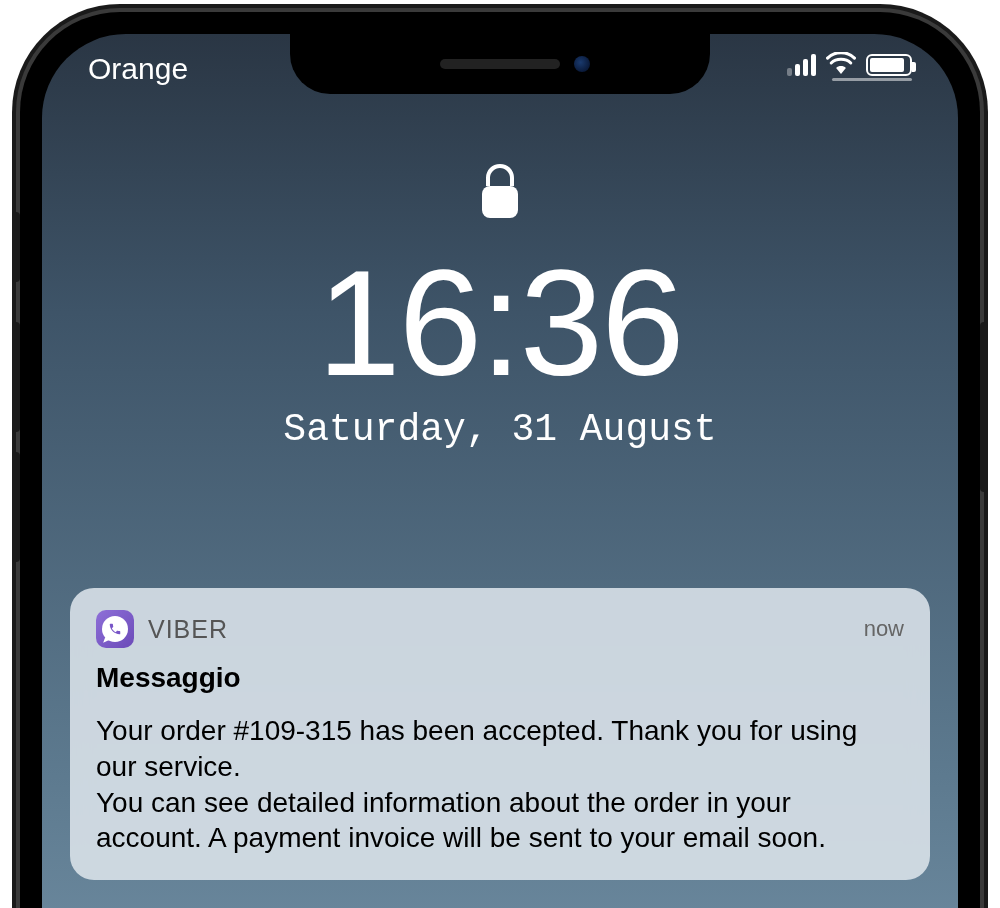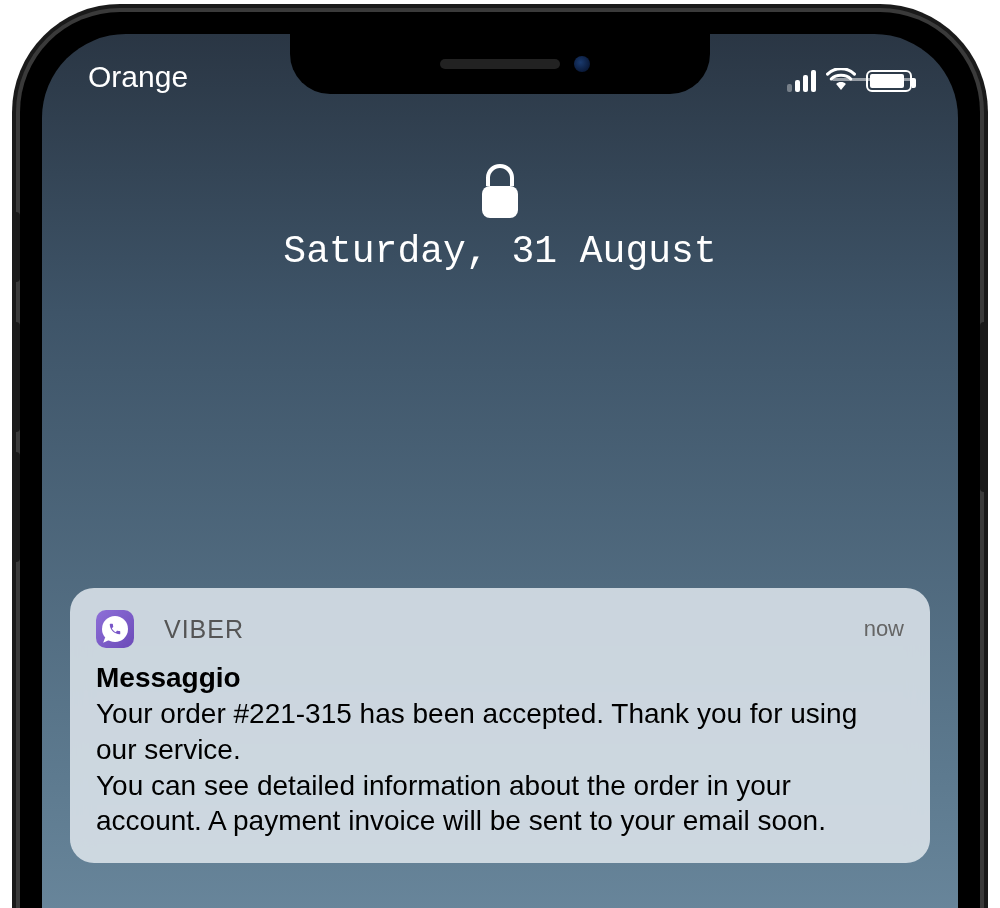--- a/index.html
+++ b/index.html
@@ -76,21 +76,21 @@
     .side-button.left-3 { left: -8px; top: 440px; width: 8px; height: 110px; }
     .side-button.right-1 { right: -8px; top: 310px; width: 8px; height: 170px; }
     .status-bar {
       position: absolute;
       top: 0;
       left: 0;
       right: 0;
       height: 60px;
       display: flex;
       justify-content: space-between;
-      align-items: flex-end;
+      align-items: flex-start;
       padding: 18px 46px 0;
       z-index: 5;
     }
     .status-left {
       color: #fff;
       font-size: 30px;
       font-weight: 500;
     }
     .status-right {
       display: flex;
@@ -187,21 +187,21 @@
     }
     .notif-header {
       display: flex;
       align-items: center;
       justify-content: space-between;
       margin-bottom: 14px;
     }
     .notif-app {
       display: flex;
       align-items: center;
-      gap: 30px;
+      gap: 14px;
     }
     .app-icon {
       width: 38px;
       height: 38px;
       background: linear-gradient(135deg, #8e6fd8 0%, #6b4ab8 100%);
       border-radius: 10px;
       display: flex;
       align-items: center;
       justify-content: center;
       position: relative;
@@ -239,21 +239,21 @@
       font-weight: 400;
     }
     .notif-time {
       color: #666;
       font-size: 22px;
     }
     .notif-title {
       font-size: 28px;
       font-weight: 600;
       color: #000;
-      margin-bottom: 2px;
+      margin-bottom: 19px;
     }
     .notif-body {
       font-size: 28px;
       color: #000;
       line-height: 1.28;
       white-space: pre-line;
     }
   </style>
 </head>
 <body>
@@ -293,36 +293,37 @@
     </div>
     <div class="status-underline"></div>
 
     <div class="lock-area">
       <div class="lock-icon">
         <svg viewBox="0 0 40 56" fill="#fff">
           <path d="M20 0 C12 0 6 6 6 14 L6 22 L10 22 L10 14 C10 8.5 14.5 4 20 4 C25.5 4 30 8.5 30 14 L30 22 L34 22 L34 14 C34 6 28 0 20 0 Z"></path>
           <rect x="2" y="22" width="36" height="32" rx="8" ry="8"></rect>
         </svg>
       </div>
+      <div class="time">16:36</div>
       <div class="date">Saturday, 31 August</div>
     </div>
 
     <div class="notification">
       <div class="notif-header">
         <div class="notif-app">
           <div class="app-icon">
             <div class="app-icon-inner">
               <svg class="app-icon-phone" viewBox="0 0 24 24" fill="currentColor">
                 <path d="M6.6 10.8c1.4 2.8 3.8 5.2 6.6 6.6l2.2-2.2c.3-.3.7-.4 1-.2 1.1.4 2.3.6 3.6.6.6 0 1 .4 1 1V20c0 .6-.4 1-1 1C10.8 21 3 13.2 3 4c0-.6.4-1 1-1h3.4c.6 0 1 .4 1 1 0 1.3.2 2.5.6 3.6.1.3 0 .7-.2 1l-2.2 2.2z"></path>
               </svg>
             </div>
           </div>
           <div class="app-name">VIBER</div>
         </div>
         <div class="notif-time">now</div>
       </div>
       <div class="notif-title">Messaggio</div>
-      <div class="notif-body">Your order #221-315 has been accepted. Thank you for using our service.
+      <div class="notif-body">Your order #109-315 has been accepted. Thank you for using our service.
  You can see detailed information about the order in your account. A payment invoice will be sent to your email soon.</div>
     </div>
 
   </div>
 </div>
 
 </body></html>

